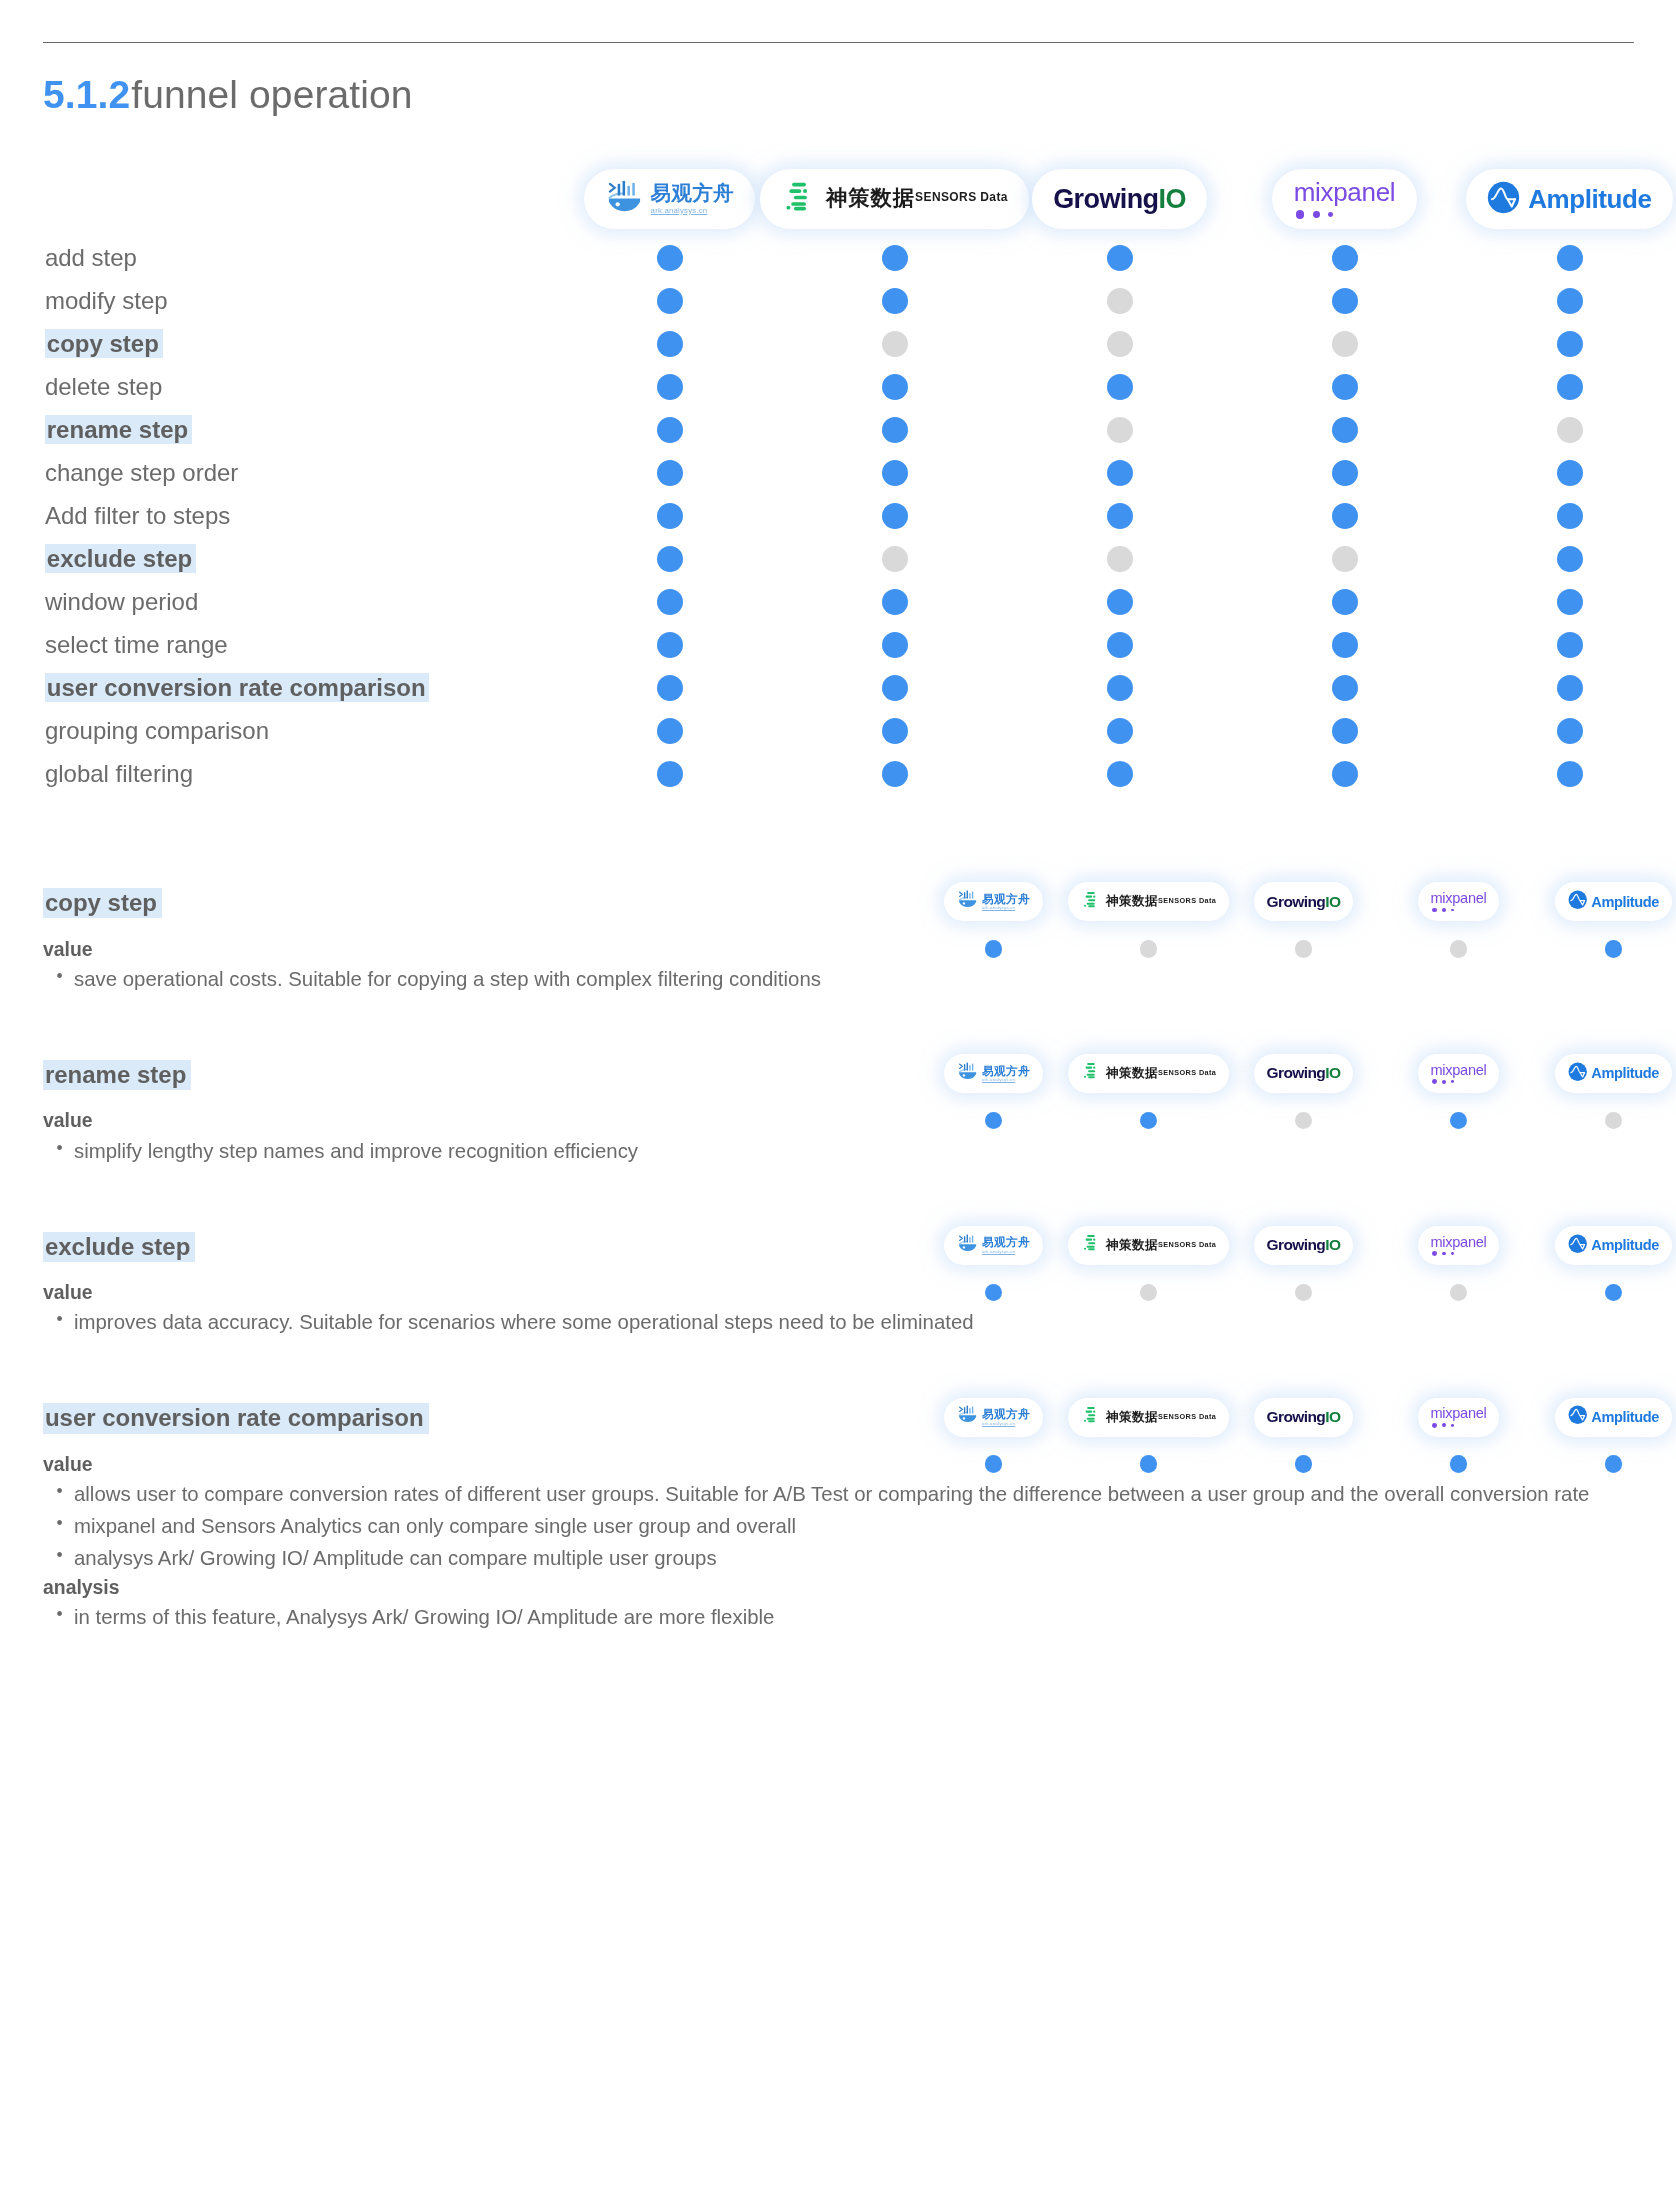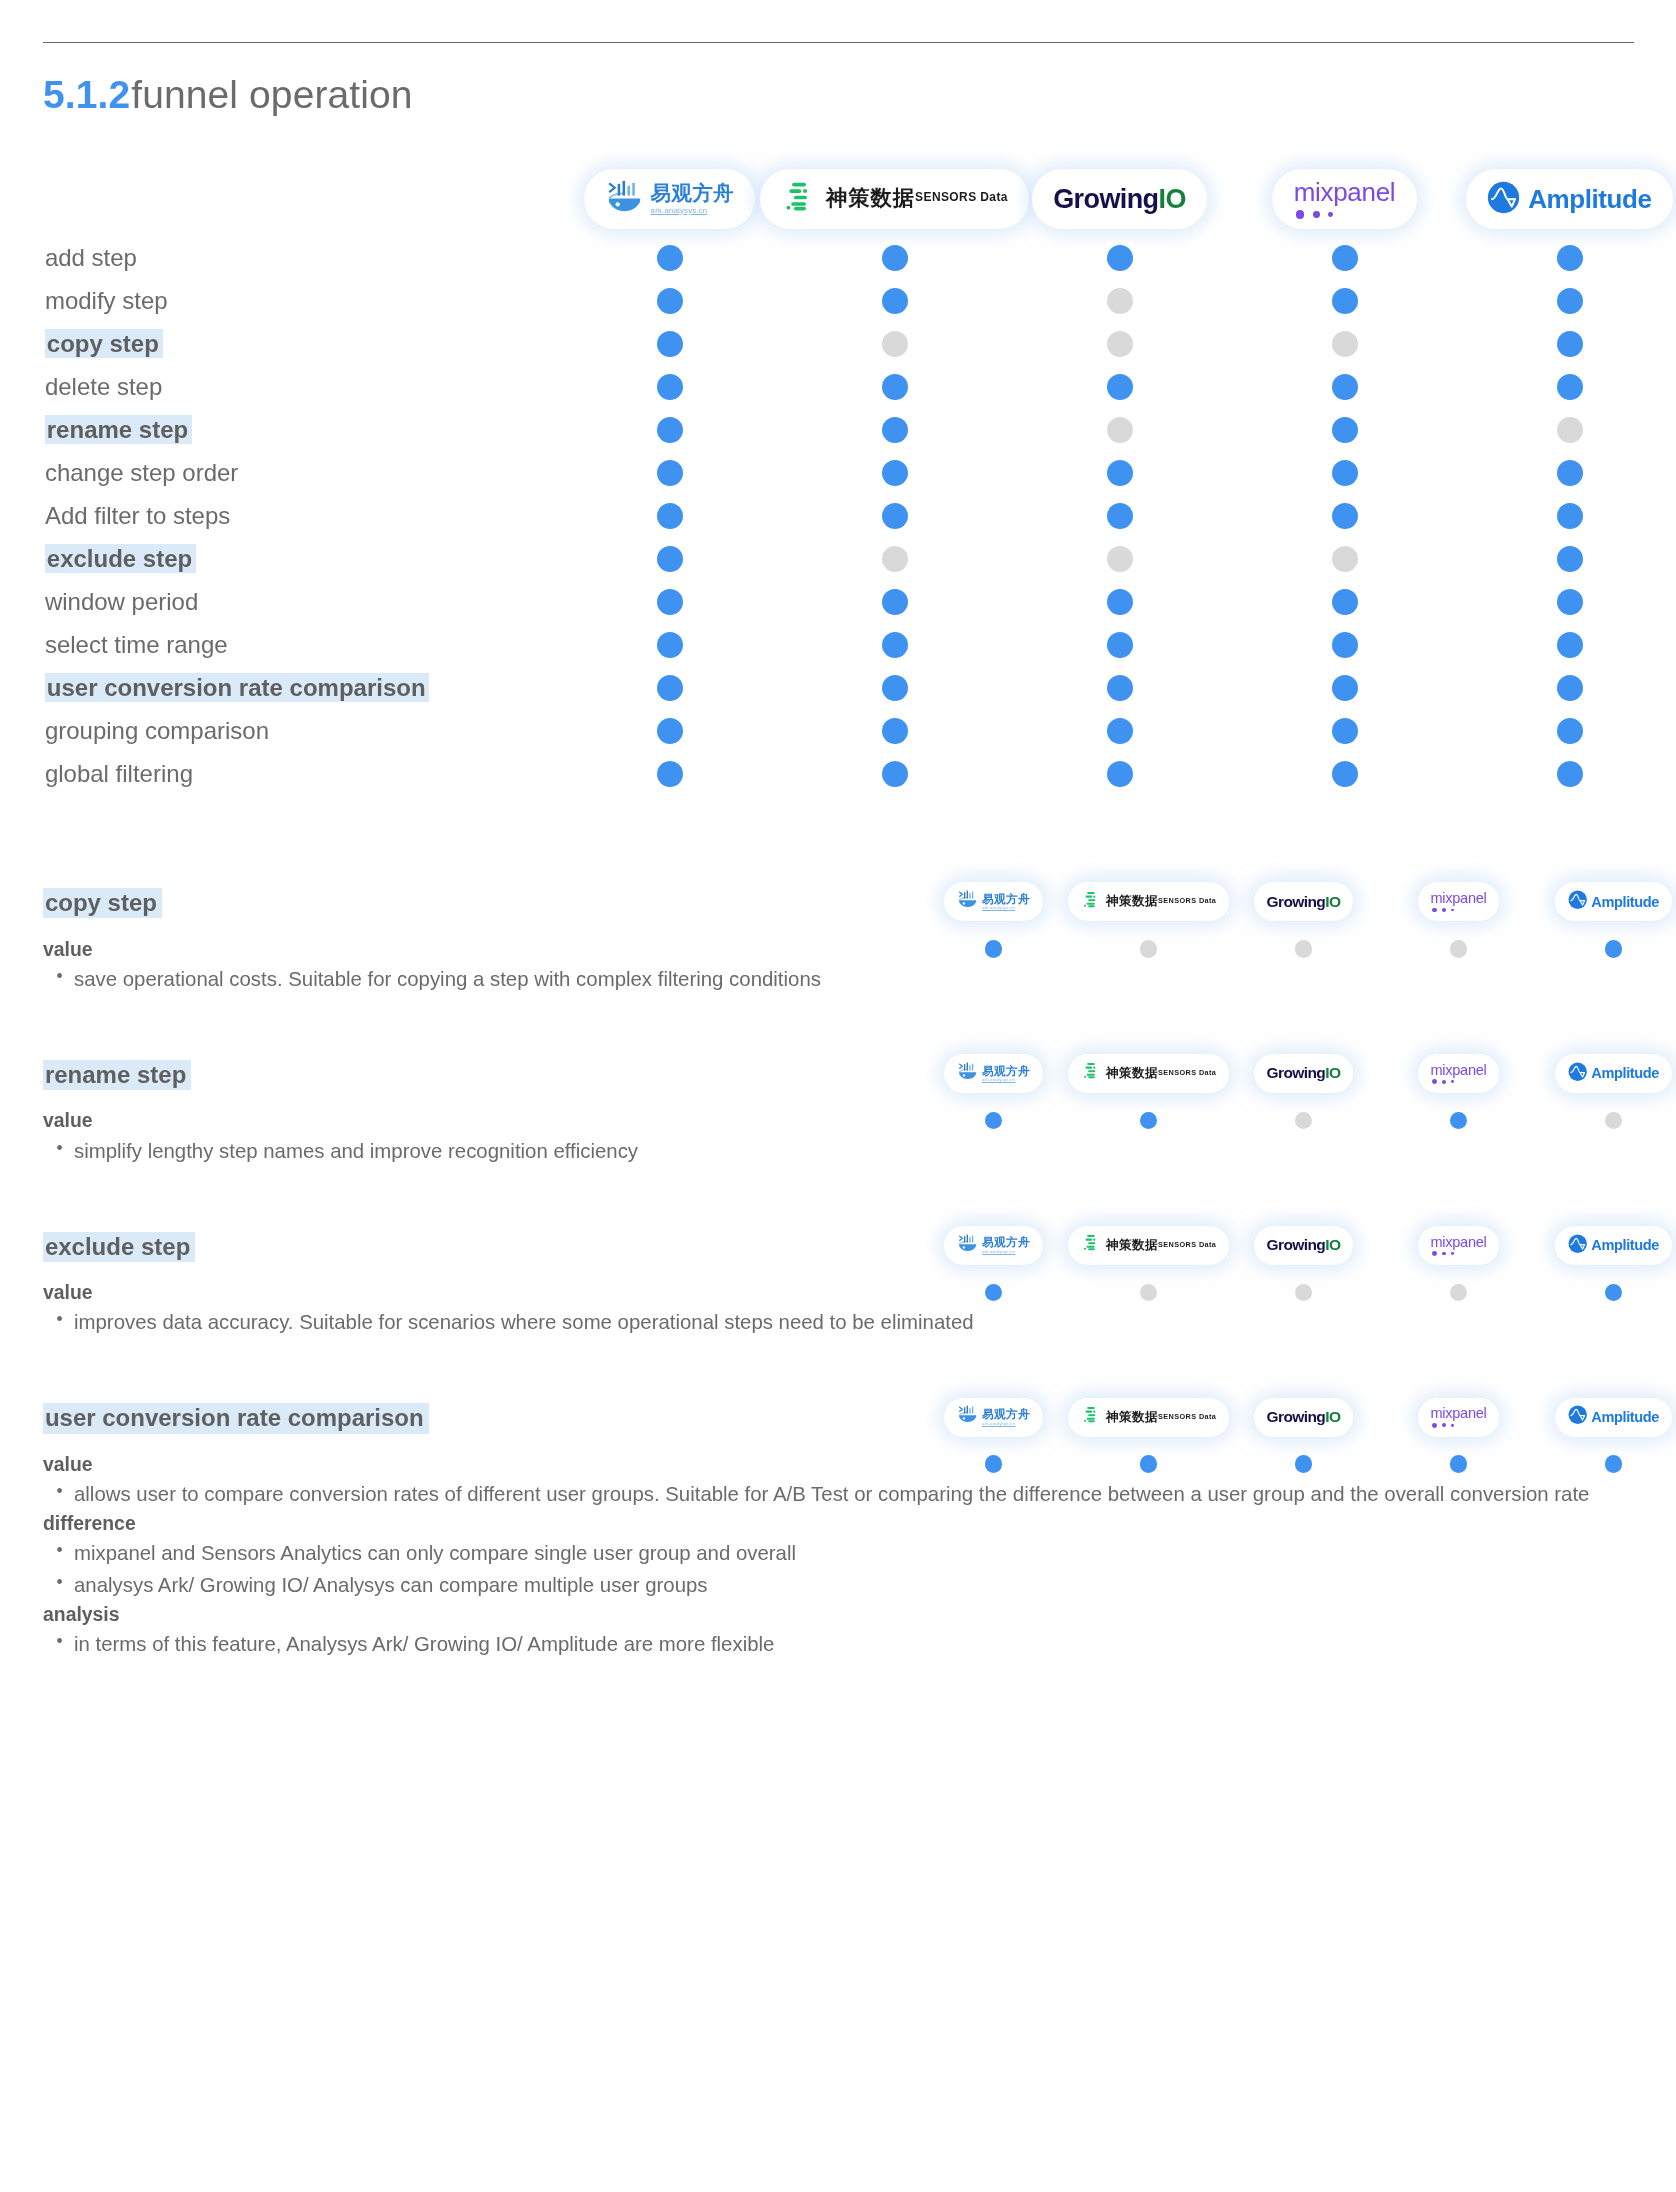--- a/index.html
+++ b/index.html
@@ -1020,24 +1020,23 @@
           </div>
           <div class="detail-dot-cell">
             <span class="dot yes"></span>
           </div>
         </div>
         <div class="detail-body">
           <div class="sub-label">value</div>
           <ul class="bullets">
             <li class="wide">allows user to compare conversion rates of different user groups. Suitable for A/B Test or comparing the difference between a user group and the overall conversion rate</li>
           </ul>
-          <div class="sub-label">difference</div>
           <ul class="bullets">
             <li class="wide">mixpanel and Sensors Analytics can only compare single user group and overall</li>
-            <li class="wide">analysys Ark/ Growing IO/ Analysys can compare multiple user groups</li>
+            <li class="wide">analysys Ark/ Growing IO/ Amplitude can compare multiple user groups</li>
           </ul>
           <div class="sub-label">analysis</div>
           <ul class="bullets">
             <li class="wide">in terms of this feature, Analysys Ark/ Growing IO/ Amplitude are more flexible</li>
           </ul>
         </div>
       </div>
     </div>
 
 </div>

